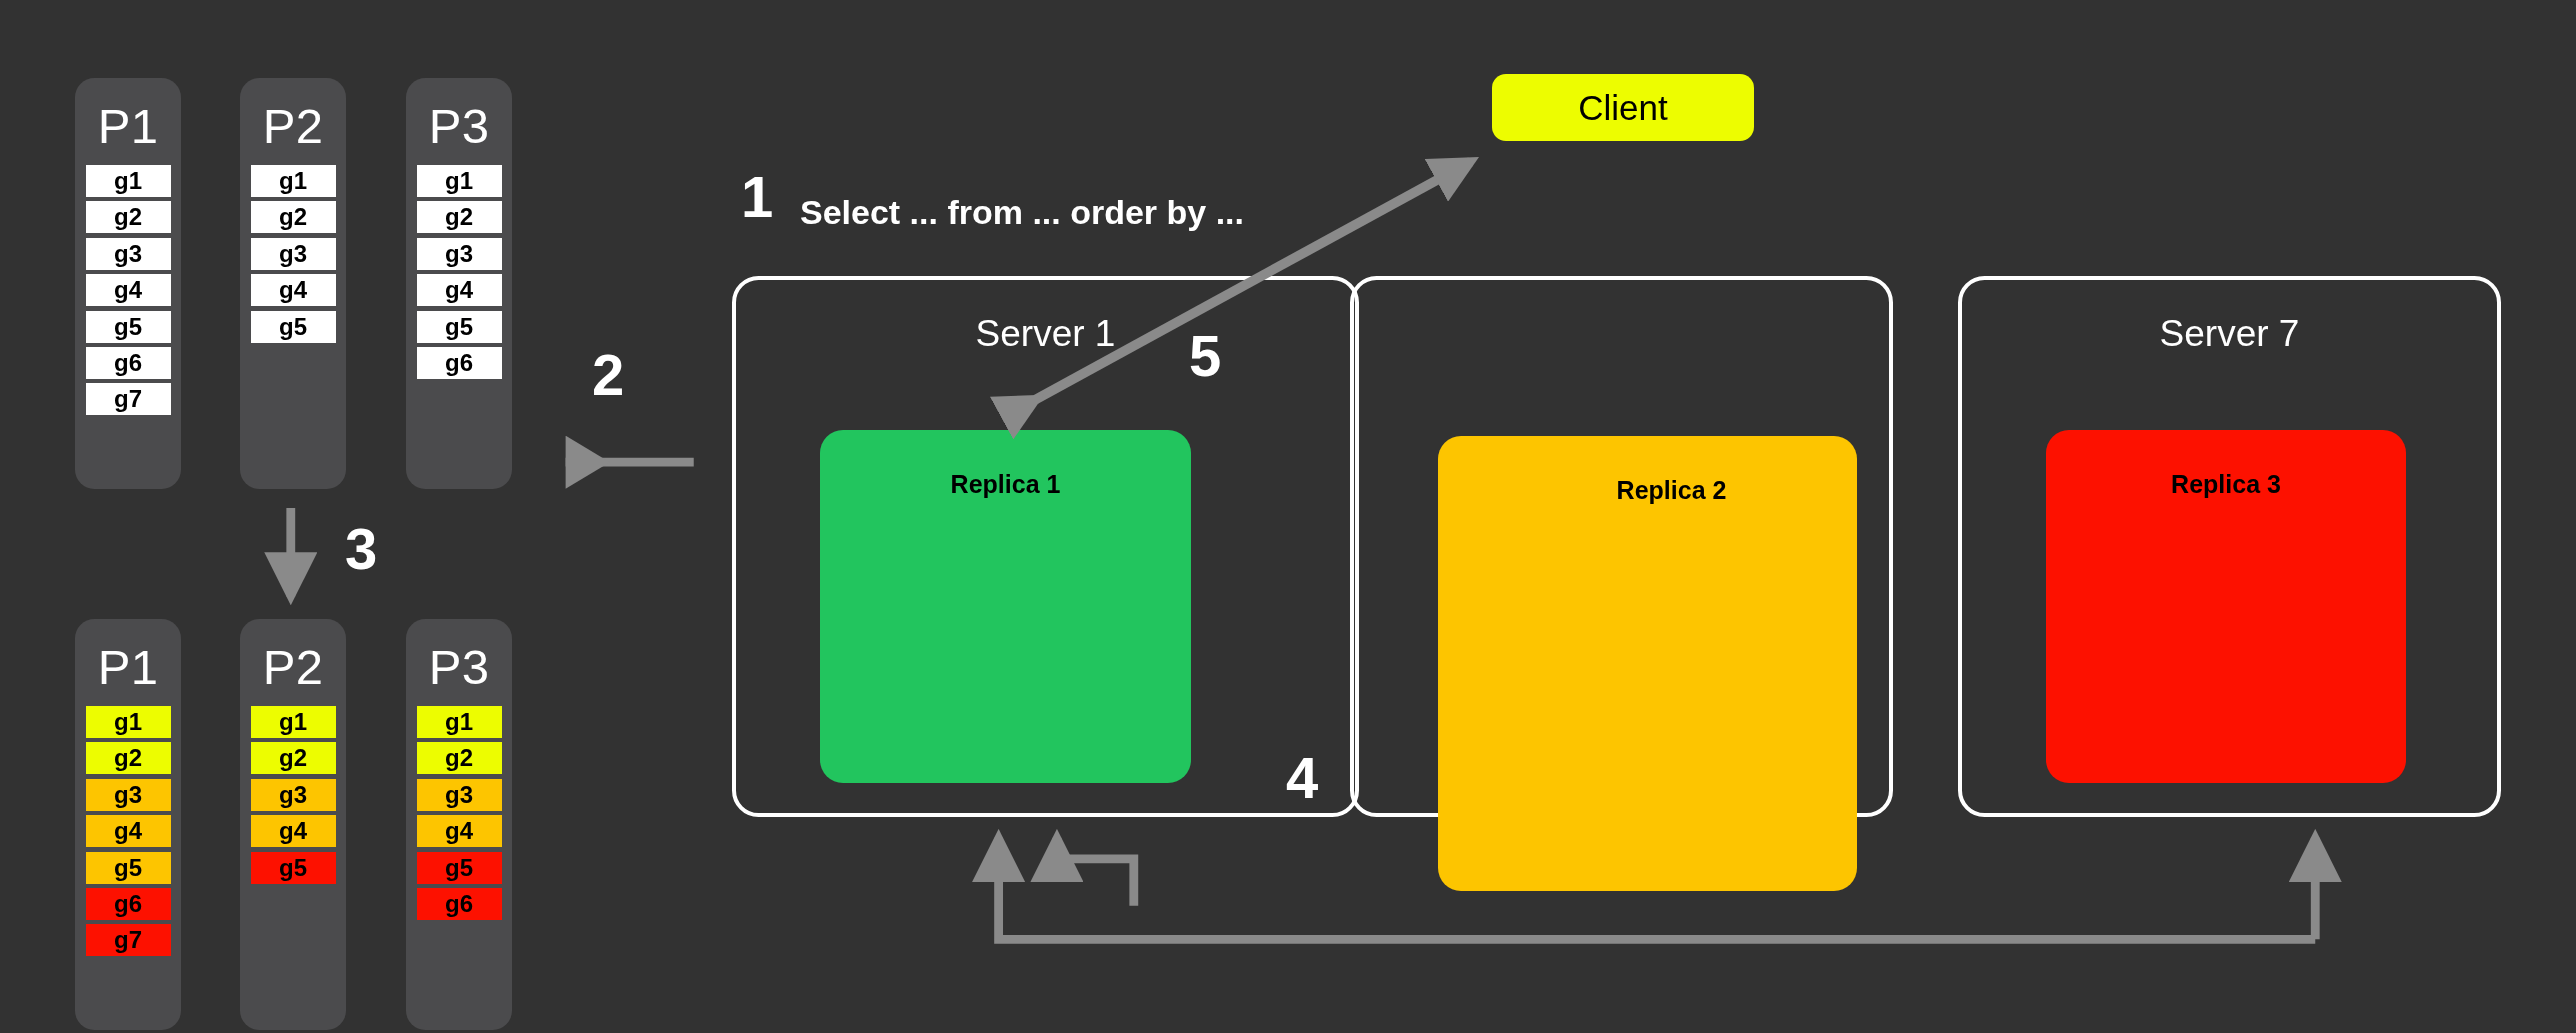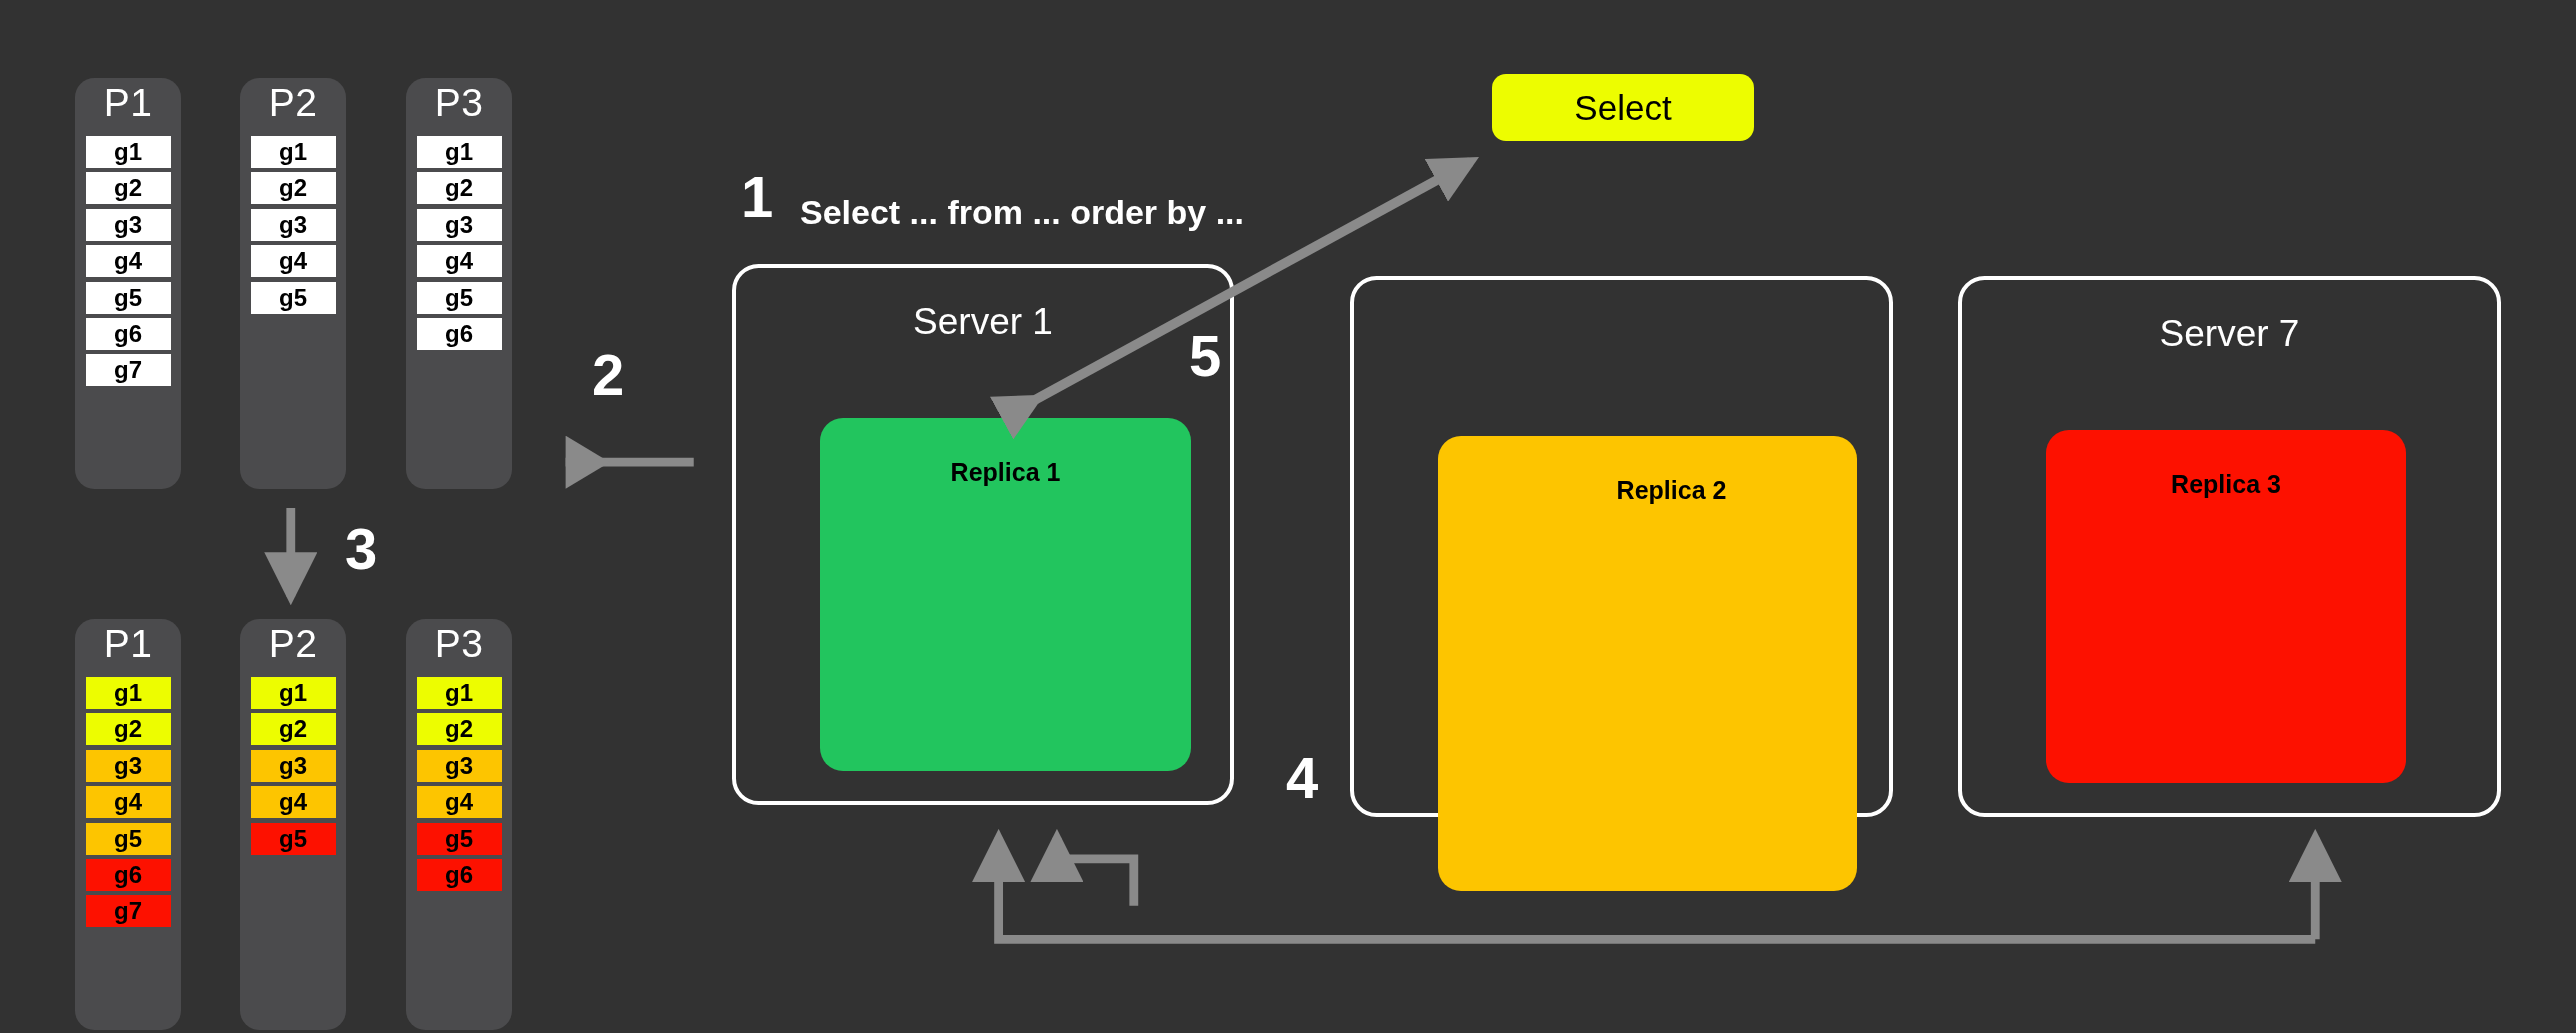--- a/index.html
+++ b/index.html
@@ -19,25 +19,25 @@
   
   .partition {
     position: absolute;
     background: #4b4b4d;
     border-radius: 19.4px;
     box-sizing: border-box;
     padding: 0;
   }
   .partition-label {
     color: #ffffff;
-    font-size: 39px;
+    font-size: 49px;
     font-weight: 400;
     text-align: center;
     line-height: 1;
-    padding-top: 5px;
+    padding-top: 24px;
     letter-spacing: 0.4px;
   }
   .cells {
     margin-top: 14px;
     display: flex;
     flex-direction: column;
     gap: 4.4px;
     align-items: center;
   }
   .cell {
@@ -196,31 +196,31 @@
       <div class="cell" style="background:#edfd00;">g1</div>
       <div class="cell" style="background:#edfd00;">g2</div>
       <div class="cell" style="background:#fdc500;">g3</div>
       <div class="cell" style="background:#fdc500;">g4</div>
       <div class="cell" style="background:#fd1100;">g5</div>
       <div class="cell" style="background:#fd1100;">g6</div>
     </div>
   </div>
 
   <div class="client-box" style="left:1492px; top:74px; width:262px; height:67px; background:#edfd00;">
-    <span class="client-label">Select</span>
+    <span class="client-label">Client</span>
   </div>
 
   <div class="step-num" style="left:741px; top:168px;">1</div>
   <div class="query-text" style="left:800px; top:195px;">Select ... from ... order by ...</div>
 
   <div class="step-num" style="left:592px; top:346px;">2</div>
 
   <div class="step-num" style="left:345px; top:520px;">3</div>
 
-  <div class="server" style="left:732px; top:264px; width:502px; height:541px;">
+  <div class="server" style="left:732px; top:276px; width:627px; height:541px;">
     <div class="server-title">Server 1</div>
     <div class="replica" style="left:84px; top:150px; width:371px; height:353px; background:#22c55e;">
       <span class="replica-label">Replica 1</span>
     </div>
   </div>
 
   <div class="server" style="left:1350px; top:276px; width:543px; height:541px;">
     <div class="replica" style="left:84px; top:156px; width:371px; height:455px; background:#fdc500;padding-left:48px;">
       <span class="replica-label">Replica 2</span>
     </div>

